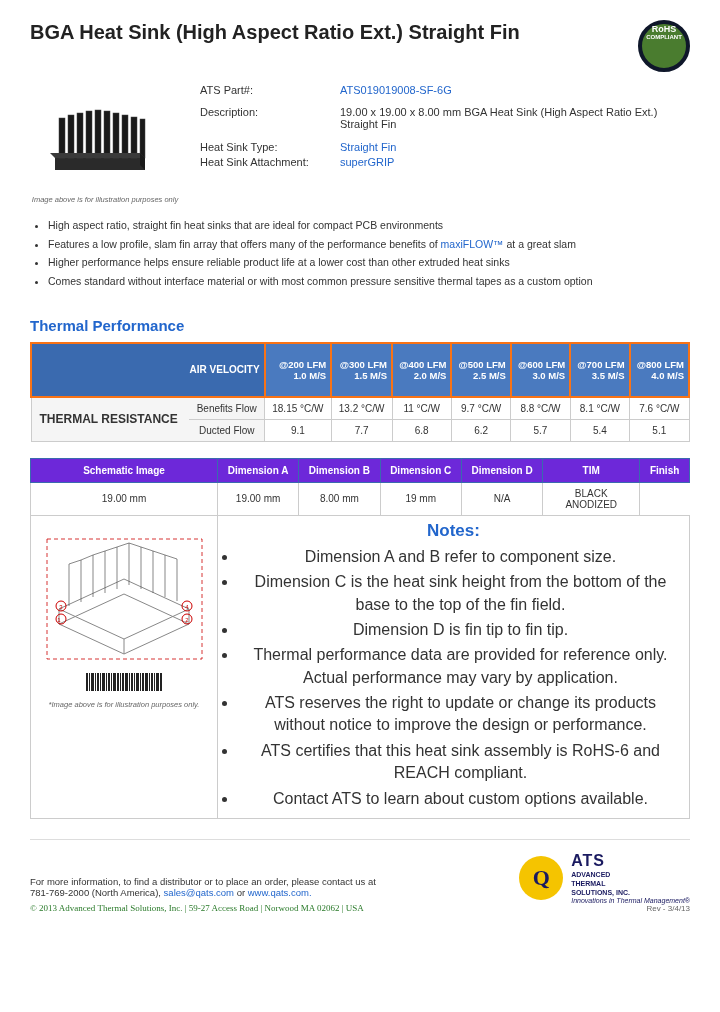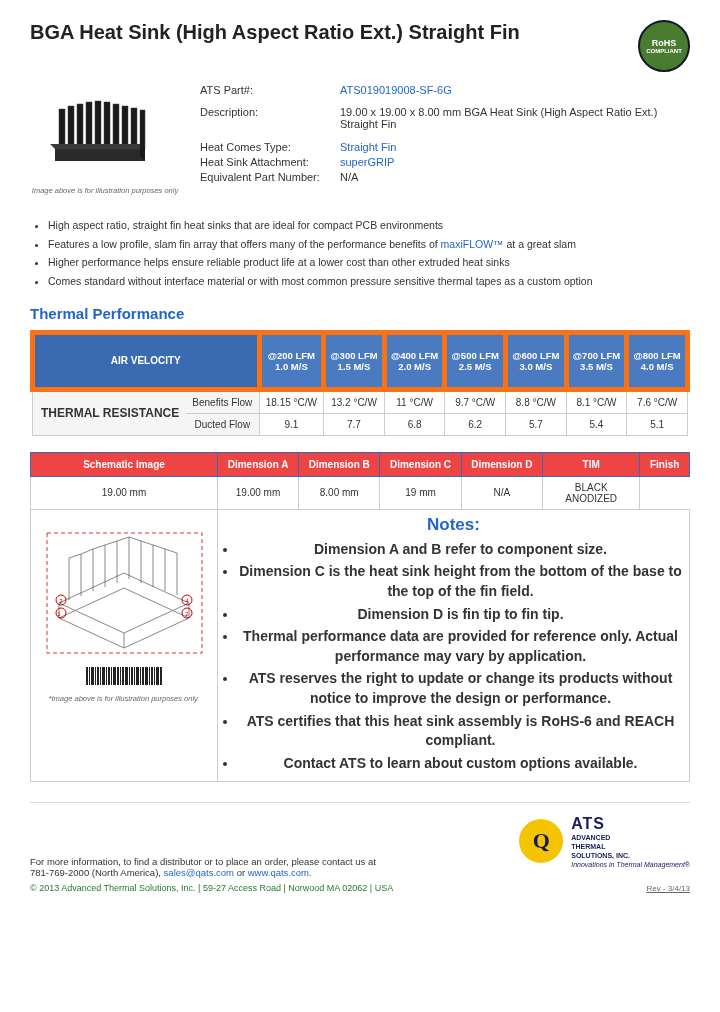--- a/index.html
+++ b/index.html
@@ -32,41 +32,40 @@
       line-height: 1.2;
     }
     .rohs-badge {
       width: 52px;
       height: 52px;
       border-radius: 50%;
       background: #4a7c2f;
       display: flex;
       flex-direction: column;
       align-items: center;
-      justify-content: center;
       color: white;
       font-size: 7px;
       font-weight: bold;
       text-align: center;
-      border: 2px solid #0f172a;
+      border: 4px solid #0f172a;
     }
     .rohs-badge .rohs-text { font-size: 9px; font-weight: bold; }
     .rohs-badge .compliant-text { font-size: 6px; }
     
     .product-info-area {
       display: flex;
       margin-bottom: 14px;
     }
     .product-image-box {
       width: 150px;
       min-height: 120px;
       display: flex;
       flex-direction: column;
       align-items: center;
-      justify-content: center;
+      justify-content: flex-end;
       flex-shrink: 0;
       margin-right: 20px;
     }
     .image-note {
       font-size: 7.5px;
       color: #666;
       font-style: italic;
       margin-top: 4px;
       text-align: center;
     }
@@ -97,43 +96,43 @@
     .section-heading {
       font-size: 15px;
       font-weight: bold;
       color: #2266cc;
       margin-bottom: 8px;
       margin-top: 10px;
     }
     
     .features-list {
       margin-left: 18px;
-      margin-bottom: 16px;
+      margin-bottom: 28px;
     }
     .features-list li {
       margin-bottom: 4px;
       font-size: 10.5px;
       line-height: 1.4;
     }
     .features-list li .link { color: #2266cc; }
     
     .thermal-table {
       width: 100%;
       border-collapse: collapse;
       margin-bottom: 16px;
       font-size: 10px;
     }
     .thermal-table .header-row th {
       background: #4a7abf;
       color: white;
       padding: 15px 4px;
-      text-align: center;
+      text-align: right;
       font-weight: bold;
       font-size: 9.5px;
-      border: 5px solid #f97316;
+      border: 2px solid #f97316;
     }
     .thermal-table .header-row th.air-vel {
       background: #3a6aaf;
       font-size: 10px;
       text-transform: uppercase;
     }
     .thermal-table td {
       border: 1px solid #ccc;
       padding: 5px 6px;
       text-align: center;
@@ -154,21 +153,21 @@
       border-right: none;
     }
     
     .product-detail-table {
       width: 100%;
       border-collapse: collapse;
       margin-bottom: 10px;
       font-size: 10px;
     }
     .product-detail-table th {
-      background: #ef4444;
+      background: #6d28d9;
       color: white;
       padding: 6px 5px;
       text-align: center;
       font-weight: bold;
       font-size: 10px;
       border: 1px solid #3a6aaf;
     }
     .product-detail-table td {
       border: 1px solid #ccc;
       padding: 5px 6px;
@@ -190,23 +189,22 @@
       font-weight: bold;
       color: #2266cc;
       margin-bottom: 5px;
       font-size: 17px;
     }
     .notes-list {
       margin-left: 14px;
     }
     .notes-list li {
       margin-bottom: 3px;
-      font-size: 14px;
+      font-size: 16px;
       line-height: 1.4;
-      font-weight: bold;
     }
     .schematic-image-note {
       font-size: 7.5px;
       color: #666;
       font-style: italic;
       text-align: center;
       margin-top: 4px;
     }
     
     .footer-section {
@@ -221,21 +219,21 @@
       font-size: 9.5px;
       color: #333;
       max-width: 400px;
     }
     .footer-left .link { color: #2266cc; }
     .footer-copyright {
       font-size: 9px;
       color: #333;
       margin-top: 5px;
     }
-    .footer-copyright .green { color: #2a7a2a; }
+    .footer-copyright .green { color: #2a7a2a; font-family: Liberation Serif, serif; }
     .ats-logo {
       display: flex;
       align-items: center;
       gap: 8px;
     }
     .ats-logo-circle {
       width: 44px;
       height: 44px;
       border-radius: 50%;
       background: #f5c400;
@@ -265,22 +263,21 @@
     }
     .ats-tagline {
       font-size: 7px;
       color: #1a1a60;
       font-style: italic;
     }
     .rev-note {
       font-size: 8px;
       color: #666;
       text-align: right;
-      margin-top: 16px;
-      text-decoration: underline;
+      margin-top: 0;
     }
     
     .heatsink-visual {
       width: 120px;
       height: 88px;
     }
     
     .schematic-visual {
       width: 170px;
       height: 145px;
@@ -334,30 +331,26 @@
       <div class="spec-row part-number-row">
         <span class="spec-label">ATS Part#:</span>
         <span class="spec-value link">ATS019019008-SF-6G</span>
       </div>
       <div class="spec-row">
         <span class="spec-label">Description:</span>
         <span class="spec-value">19.00 x 19.00 x 8.00 mm  BGA Heat Sink (High Aspect Ratio Ext.) Straight Fin</span>
       </div>
       <div style="height:8px"></div>
       <div class="spec-row">
-        <span class="spec-label">Heat Comes Type:</span>
+        <span class="spec-label">Heat Sink Type:</span>
         <span class="spec-value link">Straight Fin</span>
       </div>
       <div class="spec-row">
         <span class="spec-label">Heat Sink Attachment:</span>
         <span class="spec-value link">superGRIP</span>
-      </div>
-      <div class="spec-row">
-        <span class="spec-label">Equivalent Part Number:</span>
-        <span class="spec-value">N/A</span>
       </div>
     </div>
   </div>
 
   <div>
     <ul class="features-list">
       <li>High aspect ratio, straight fin heat sinks that are ideal for compact PCB environments</li>
       <li>
         <span>Features a low profile, slam fin array that offers many of the performance benefits of </span><span class="link">maxiFLOW™</span><span> at a great slam</span>
       </li>

